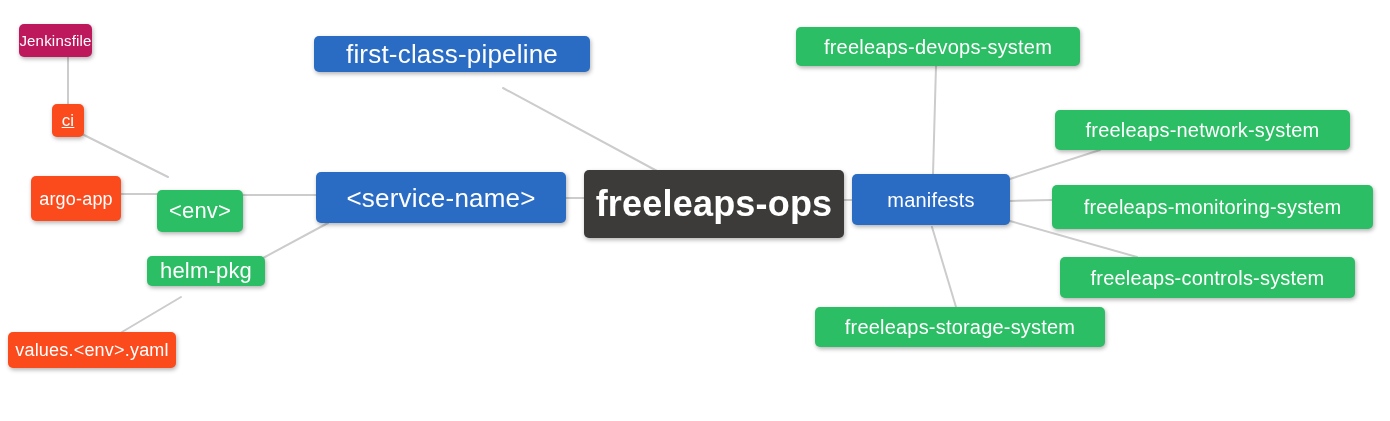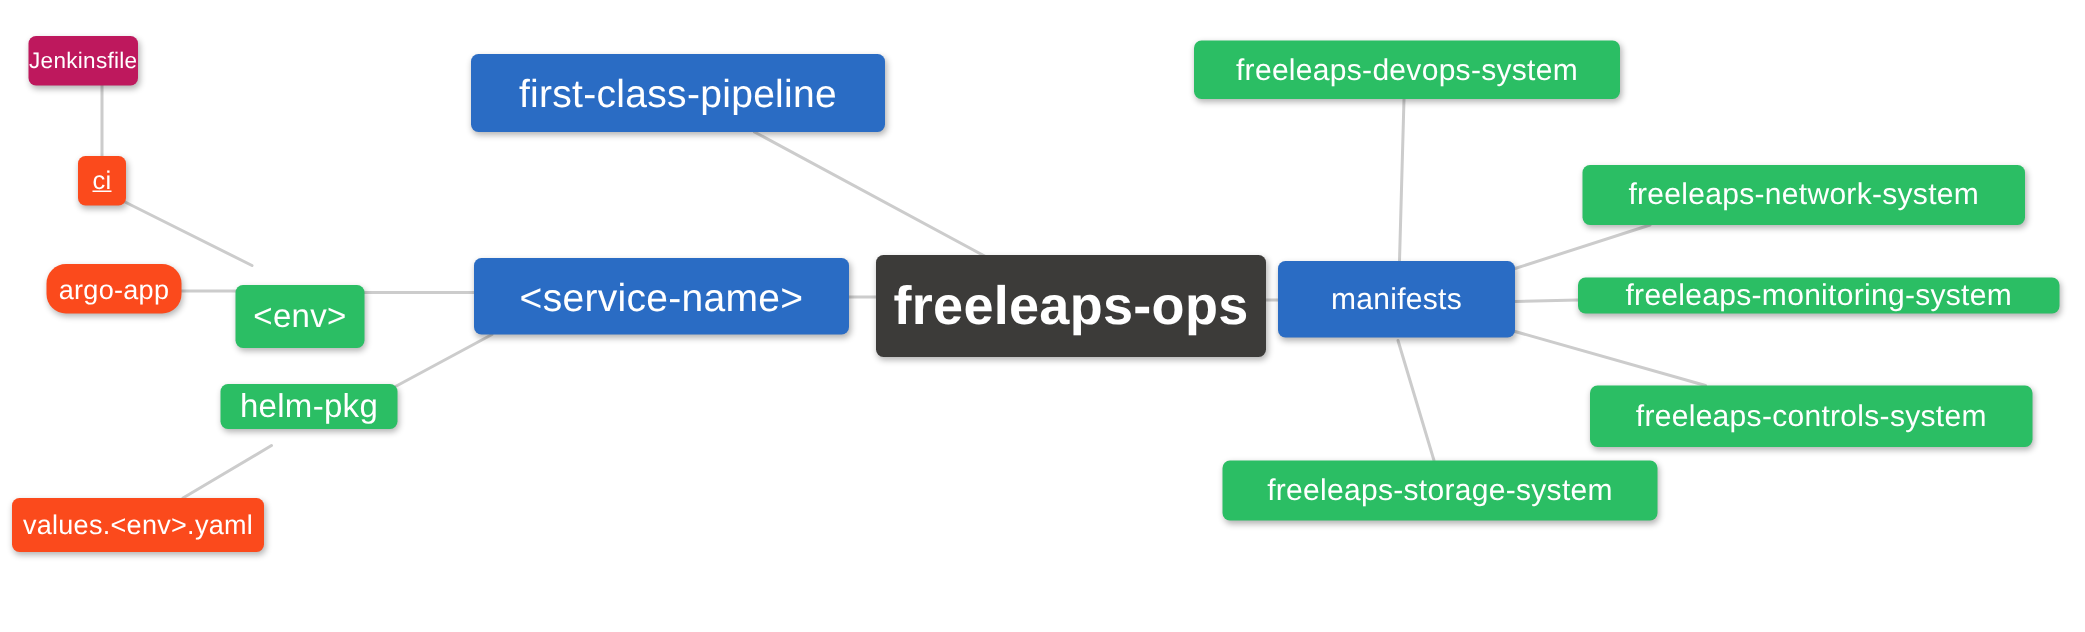--- a/index.html
+++ b/index.html
@@ -58,41 +58,41 @@
     <line class="edge" x1="844" y1="200" x2="852" y2="200" style="stroke: rgb(204, 204, 204);"></line>
     <line class="edge" x1="933" y1="174" x2="936" y2="66" style="stroke: rgb(204, 204, 204);"></line>
     <line class="edge" x1="1010" y1="179" x2="1100" y2="150" style="stroke: rgb(204, 204, 204);"></line>
     <line class="edge" x1="1010" y1="201" x2="1052" y2="200" style="stroke: rgb(204, 204, 204);"></line>
     <line class="edge" x1="1010" y1="221" x2="1137" y2="257" style="stroke: rgb(204, 204, 204);"></line>
     <line class="edge" x1="932" y1="227" x2="956" y2="307" style="stroke: rgb(204, 204, 204);"></line>
   </svg>
 
   <div class="node" style="left: 584px; top: 170px; width: 260px; height: 68px; font-size: 36px; background-color: rgb(60, 59, 57); font-weight: bold;">freeleaps-ops</div>
 
-  <div class="node" style="left: 314px; top: 36px; width: 276px; height: 52px; font-size: 26px; background-color: rgb(42, 108, 196);">first-class-pipeline</div>
+  <div class="node" style="left: 314px; top: 36px; width: 276px; height: 36px; font-size: 26px; background-color: rgb(42, 108, 196);">first-class-pipeline</div>
 
   <div class="node" style="left: 316px; top: 172px; width: 250px; height: 51px; font-size: 26px; background-color: rgb(42, 108, 196);">&lt;service-name&gt;</div>
 
   <div class="node" style="left: 852px; top: 174px; width: 158px; height: 51px; font-size: 20px; background-color: rgb(42, 108, 196);">manifests</div>
 
   <div class="node" style="left: 157px; top: 174px; width: 86px; height: 42px; font-size: 22px; background-color: rgb(43, 190, 100); margin-top: 16px;">&lt;env&gt;</div>
 
   <div class="node" style="left: 147px; top: 256px; width: 118px; height: 30px; font-size: 22px; background-color: rgb(43, 190, 100);">helm-pkg</div>
 
   <div class="node" style="left: 52px; top: 104px; width: 32px; height: 33px; font-size: 17px; background-color: rgb(251, 74, 28); text-decoration: underline;">ci</div>
 
-  <div class="node" style="left: 31px; top: 176px; width: 90px; height: 33px; font-size: 18px; background-color: rgb(251, 74, 28); border-radius: 13px;">argo-app</div>
+  <div class="node" style="left: 31px; top: 176px; width: 90px; height: 45px; font-size: 18px; background-color: rgb(251, 74, 28);">argo-app</div>
 
   <div class="node" style="left: 19px; top: 24px; width: 73px; height: 33px; font-size: 15px; background-color: #be185d;">Jenkinsfile</div>
 
   <div class="node" style="left: 8px; top: 332px; width: 168px; height: 36px; font-size: 18px; background-color: rgb(251, 74, 28);">values.&lt;env&gt;.yaml</div>
 
   <div class="node" style="left: 796px; top: 27px; width: 284px; height: 39px; font-size: 20px; background-color: rgb(43, 190, 100);">freeleaps-devops-system</div>
 
   <div class="node" style="left: 1055px; top: 110px; width: 295px; height: 40px; font-size: 20px; background-color: rgb(43, 190, 100);">freeleaps-network-system</div>
 
-  <div class="node" style="left: 1052px; top: 185px; width: 321px; height: 24px; font-size: 20px; background-color: rgb(43, 190, 100);">freeleaps-monitoring-system</div>
+  <div class="node" style="left: 1052px; top: 185px; width: 321px; height: 44px; font-size: 20px; background-color: rgb(43, 190, 100);">freeleaps-monitoring-system</div>
 
   <div class="node" style="left: 1060px; top: 257px; width: 295px; height: 41px; font-size: 20px; background-color: rgb(43, 190, 100);">freeleaps-controls-system</div>
 
   <div class="node" style="left: 815px; top: 307px; width: 290px; height: 40px; font-size: 20px; background-color: rgb(43, 190, 100);">freeleaps-storage-system</div>
 
 </div>
 
 </body></html>

